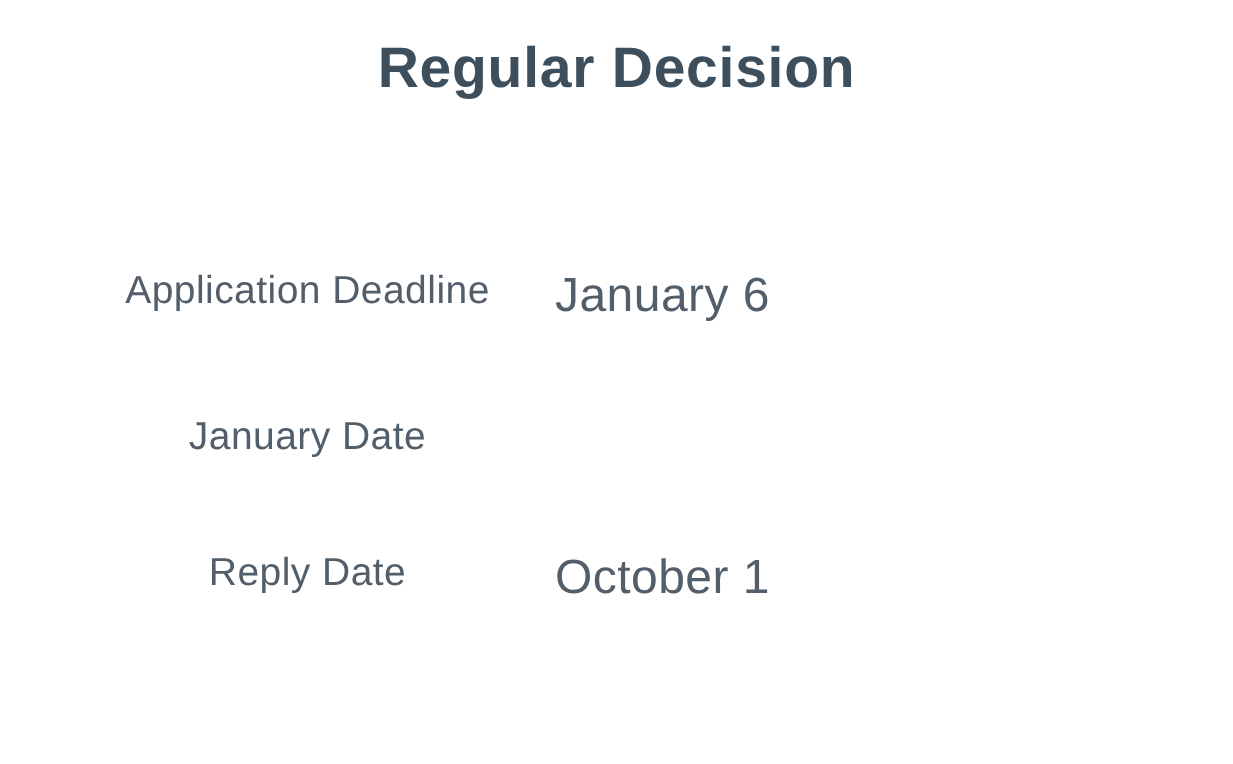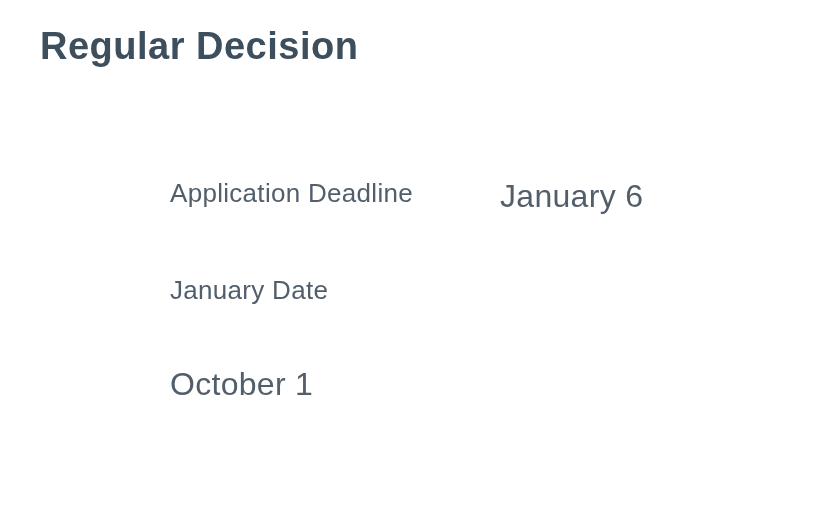--- a/index.html
+++ b/index.html
@@ -1,35 +1,35 @@
 <!DOCTYPE html>
 <html><head>
   <meta charset="utf-8">
   <style>
     * {
       margin: 0;
       padding: 0;
       box-sizing: border-box;
+      text-align: center;
     }
     body {
       font-family: -apple-system, BlinkMacSystemFont, "Segoe UI", "Helvetica Neue", Arial, sans-serif;
       background: #ffffff;
       width: 822px;
       height: 509px;
       padding: 25px 40px;
     }
     .heading {
       font-size: 38px;
       font-weight: 700;
       color: #3d4e5c;
       letter-spacing: 0.5px;
       margin-bottom: 110px;
     }
     .table {
-      margin-left: 130px;
     }
     .row {
       display: flex;
       margin-bottom: 60px;
     }
     .row:last-child {
       margin-bottom: 0;
     }
     .label {
       width: 330px;
@@ -52,15 +52,16 @@
 
 <div class="table">
   <div class="row">
     <div class="label">Application Deadline</div>
     <div class="value">January 6</div>
   </div>
   <div class="row">
     <div class="label">January Date</div>
   </div>
   <div class="row">
+    <div class="label">Reply Date</div>
     <div class="value">October 1</div>
   </div>
 </div>
 
 </body></html>

